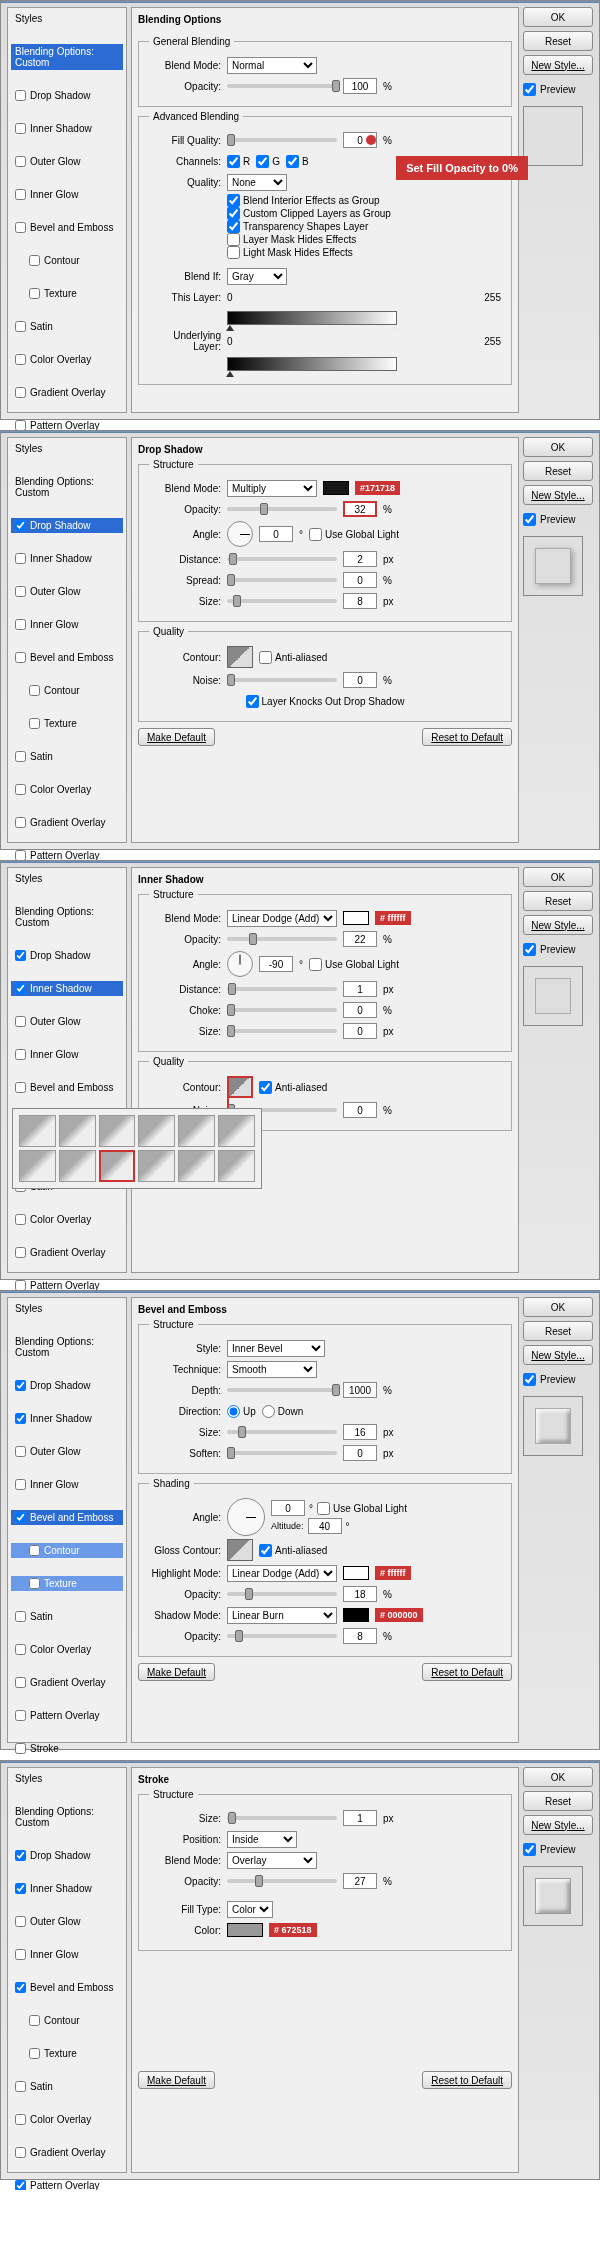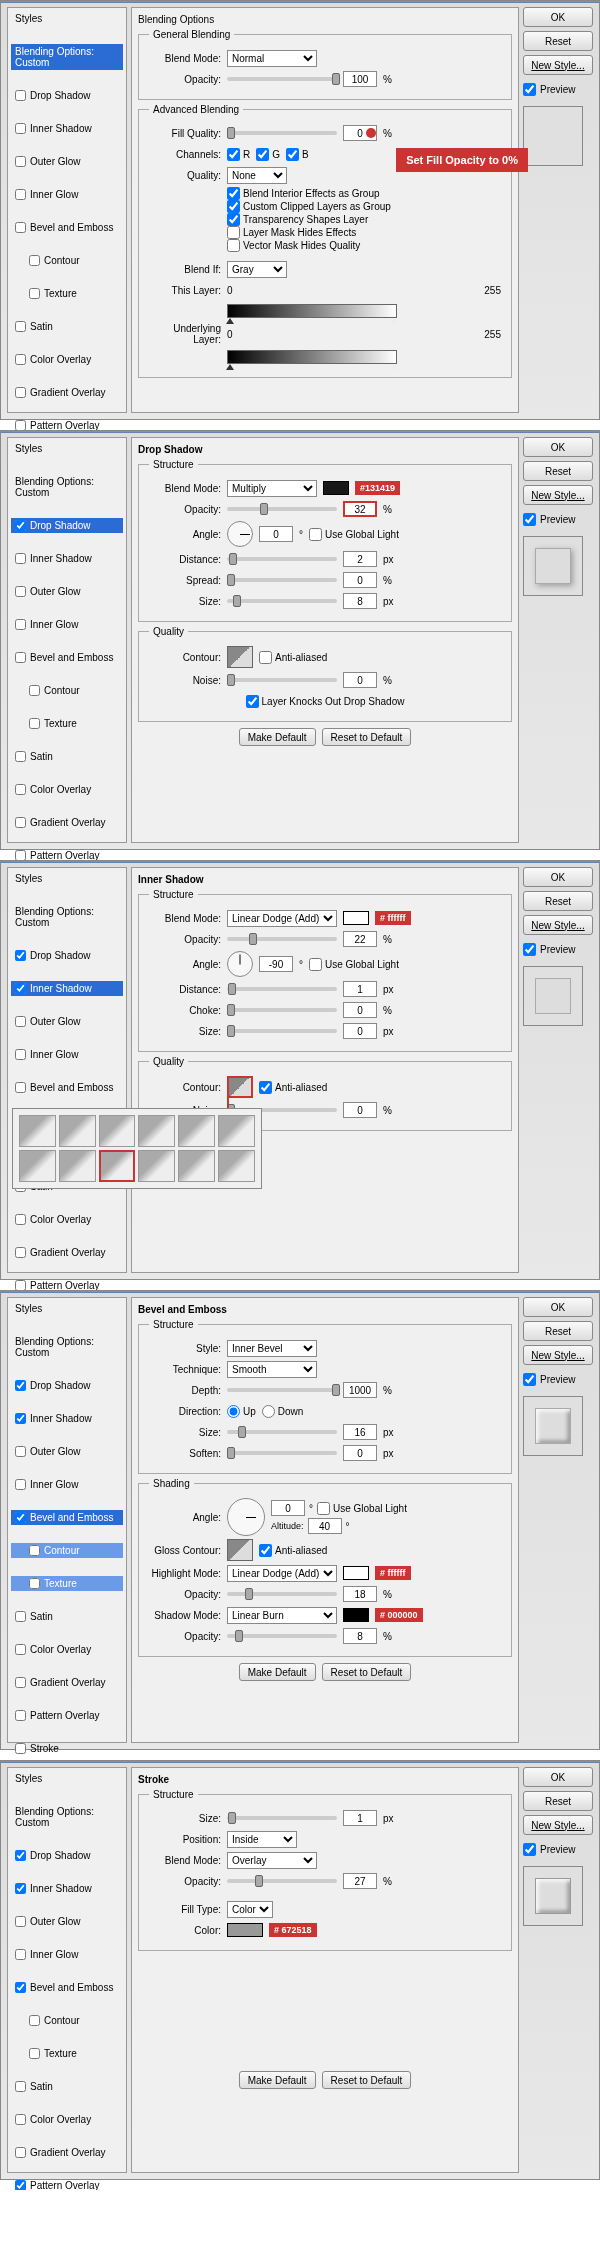--- a/index.html
+++ b/index.html
@@ -30,21 +30,21 @@
 .preview-inner { width:36px; height:36px; background:#ddd; border:1px solid #aaa; }
 .swatch { width:26px; height:14px; border:1px solid #000; display:inline-block; }
 .badge { background:#c33; color:#fff; font-size:9px; padding:2px 5px; font-weight:bold; }
 .callout { position:absolute; background:#c33; color:#fff; padding:6px 10px; font-size:11px; font-weight:bold; z-index:10; }
 .angle { width:26px; height:26px; border:1px solid #888; border-radius:50%; position:relative; background:#f8f8f8; }
 .angle .hand { position:absolute; width:10px; height:1px; background:#000; top:50%; left:50%; transform-origin:left center; }
 .gradient-bar { height:14px; background:linear-gradient(to right,#000,#fff); border:1px solid #666; flex:1; max-width:170px; position:relative; }
 .tri { position:absolute; width:0; height:0; border-left:4px solid transparent; border-right:4px solid transparent; }
 .tri.up { border-bottom:6px solid #333; bottom:-7px; }
 .contour-sw { width:26px; height:22px; border:1px solid #666; background:linear-gradient(135deg,#888 50%,#ddd 50%); display:inline-block; }
-.btns-row { display:flex; gap:6px; justify-content:center; margin-top:6px; }
+.btns-row { display:flex; gap:6px; justify-content:space-between; margin-top:6px;text-decoration:underline; }
 .contour-picker { position:absolute; background:#f0f0f0; border:1px solid #888; padding:6px; width:250px; left:-120px; top:240px; z-index:20; }
 .contour-grid { display:grid; grid-template-columns:repeat(6,1fr); gap:3px; }
 .contour-cell { height:32px; border:1px solid #999; background:linear-gradient(135deg,#aaa 40%,#eee 60%); }
 .red-line { position:absolute; width:2px; background:#c33; z-index:15; }
 .chk-inline { display:flex; align-items:center; gap:3px; }
 </style>
 </head>
 <body>
 
 <div class="dialog">
@@ -96,21 +96,21 @@
     <div class="sidebar-item">
         <input type="checkbox" style="">
         <span>Pattern Overlay</span>
       </div>
     <div class="sidebar-item">
         <input type="checkbox" style="">
         <span>Stroke</span>
       </div>
   </div>
   <div class="main">
-    <div style="font-weight:normal; margin-bottom:4px">Blending Options</div>
+    <div style="font-weight:bold; margin-bottom:11px">Blending Options</div>
     <fieldset>
       <legend>General Blending</legend>
       <div class="row">
           <span class="lbl">Blend Mode:</span>
           <select style="width:90px"><option>Normal</option></select>
         </div>
       <div class="row">
           <span class="lbl">Opacity:</span>
           <div class="slider">
             <div class="thumb" style="left:95%"></div>
@@ -161,21 +161,21 @@
         <div class="chk-inline">
             <input type="checkbox" checked="" style="">
             <span>Transparency Shapes Layer</span>
           </div>
         <div class="chk-inline">
             <input type="checkbox" style="">
             <span>Layer Mask Hides Effects</span>
           </div>
         <div class="chk-inline">
             <input type="checkbox" style="">
-            <span>Vector Mask Hides Quality</span>
+            <span>Light Mask Hides Effects</span>
           </div>
       </div>
       <div class="row" style="margin-top:8px">
           <span class="lbl">Blend If:</span>
           <select style="width:60px"><option>Gray</option></select>
         </div>
       <div class="row">
           <span class="lbl">This Layer:</span>
           <span>0</span>
           <span style="flex:1"></span>
@@ -195,21 +195,21 @@
           <span>255</span>
         </div>
       <div class="row">
           <span class="lbl"></span>
           <div class="gradient-bar">
             <div class="tri up" style="left:-2px"></div>
             <div class="tri up" style="right:-2px;border-bottom-color:#eee"></div>
           </div>
         </div>
     </fieldset>
-    <div class="callout" style="top:140px; right:-10px">Set Fill Opacity to 0%</div>
+    <div class="callout" style="top:148px; right:-10px">Set Fill Opacity to 0%</div>
   </div>
   <div class="rightcol">
     <div class="btn">OK</div>
     <div class="btn">Reset</div>
     <div class="btn">
         <span style="text-decoration:underline">New Style...</span>
       </div>
     <div class="preview-chk">
         <input type="checkbox" checked="" style="">
         <span>Preview</span>
@@ -274,21 +274,21 @@
       </div>
   </div>
   <div class="main">
     <div style="font-weight:bold; margin-bottom:4px">Drop Shadow</div>
     <fieldset>
       <legend>Structure</legend>
       <div class="row">
           <span class="lbl">Blend Mode:</span>
           <select style="width:90px"><option>Multiply</option></select>
           <span class="swatch" style="background:#171718"></span>
-          <span class="badge">#131419</span>
+          <span class="badge">#171718</span>
         </div>
       <div class="row">
           <span class="lbl">Opacity:</span>
           <div class="slider">
             <div class="thumb" style="left:30%"></div>
           </div>
           <input type="text" style="border: 2px solid rgb(204, 51, 51);" value="32">
           <span>%</span>
         </div>
       <div class="row">
@@ -591,21 +591,21 @@
         <input type="checkbox" style="">
         <span>Stroke</span>
       </div>
   </div>
   <div class="main">
     <div style="font-weight:bold; margin-bottom:4px">Bevel and Emboss</div>
     <fieldset>
       <legend>Structure</legend>
       <div class="row">
           <span class="lbl">Style:</span>
-          <select style="width:90px"><option>Inner Bevel</option></select>
+          <select style="width:98px"><option>Inner Bevel</option></select>
         </div>
       <div class="row">
           <span class="lbl">Technique:</span>
           <select style="width:90px"><option>Smooth</option></select>
         </div>
       <div class="row">
           <span class="lbl">Depth:</span>
           <div class="slider">
             <div class="thumb" style="left:95%"></div>
           </div>

